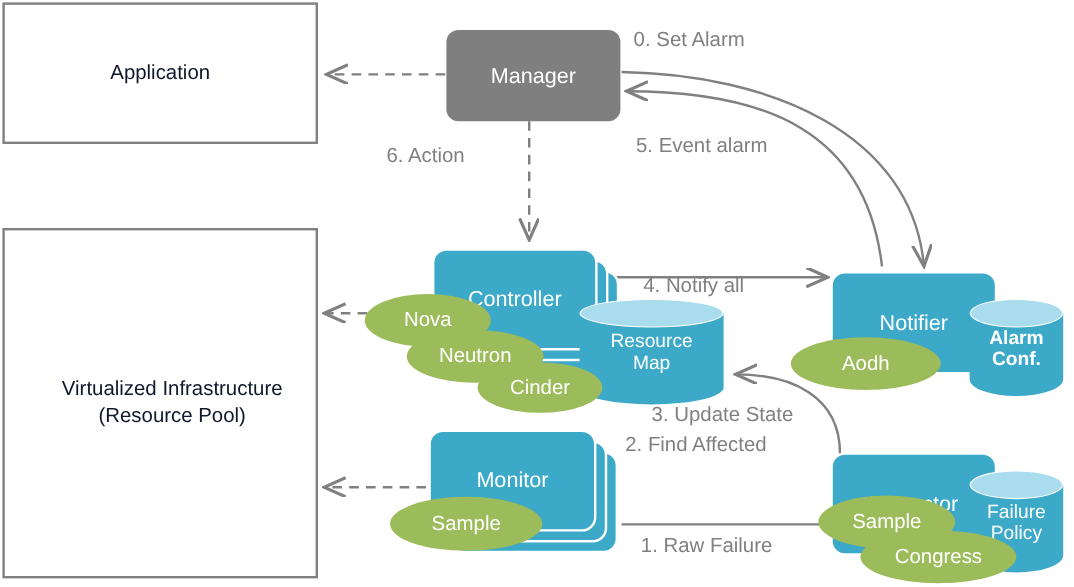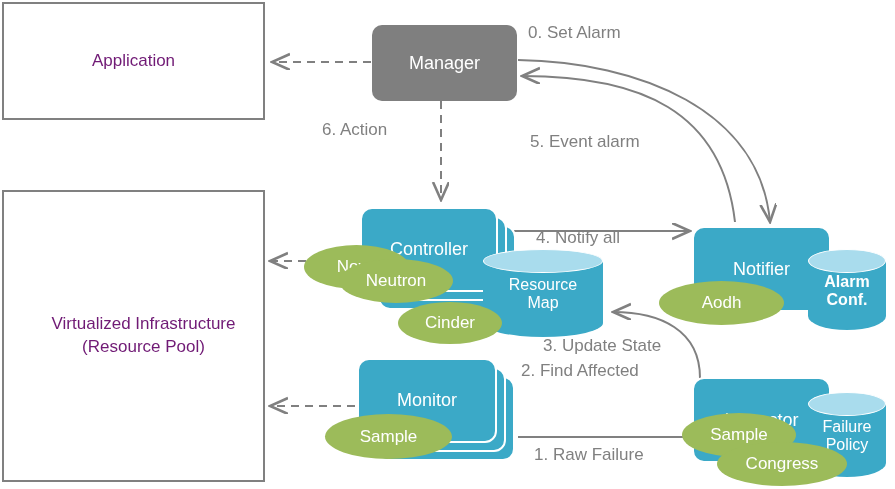--- a/index.html
+++ b/index.html
@@ -27,21 +27,21 @@
   }
   .plain-box {
     position: absolute;
     box-sizing: border-box;
     border: 2px solid #808080;
     background: #ffffff;
     display: flex;
     align-items: center;
     justify-content: center;
     text-align: center;
-    color: #701a75;
+    color: #0f172a;
     font-size: 17px;
     line-height: 1.35;
     white-space: pre-line;
   }
   .mgr-box {
     position: absolute;
     box-sizing: border-box;
     background: #7f7f7f;
     border-radius: 10px;
     display: flex;
@@ -172,21 +172,21 @@
   <div class="cyl" style="left:483px; top:249px; width:120px; height:88px;">
     <div class="cyl-body"></div>
     <div class="cyl-top"></div>
     <div class="cyl-label">Resource
 Map</div>
   </div>
 
   <div class="ellipse" style="left:304px; top:245px; width:105px; height:44px;">
     <span>Nova</span>
   </div>
-  <div class="ellipse" style="left:339px; top:259px; width:114px; height:44px;">
+  <div class="ellipse" style="left:339px; top:275px; width:114px; height:44px;">
     <span>Neutron</span>
   </div>
   <div class="ellipse" style="left:398px; top:302px; width:104px; height:42px;">
     <span>Cinder</span>
   </div>
 
   <div class="teal-box" style="left:375px; top:376px; width:140px; height:85px;"></div>
   <div class="teal-box" style="left:366px; top:367px; width:140px; height:85px;"></div>
   <div class="teal-box labeled" style="left:357px; top:358px; width:140px; height:85px;">
     <span>Monitor</span>
@@ -222,16 +222,16 @@
   </div>
   <div class="ellipse" style="left:717px; top:442px; width:130px; height:44px;">
     <span>Congress</span>
   </div>
 
   <div class="edge-label" style="left:528px; top:23px;">0. Set Alarm</div>
   <div class="edge-label" style="left:534px; top:445px;">1. Raw Failure</div>
   <div class="edge-label" style="left:521px; top:361px;">2. Find Affected</div>
   <div class="edge-label" style="left:543px; top:336px;">3. Update State</div>
   <div class="edge-label" style="left:536px; top:196px;margin-top:32px;">4. Notify all</div>
-  <div class="edge-label" style="left:530px; top:132px;text-align:center;">5. Event alarm</div>
+  <div class="edge-label" style="left:530px; top:112px;text-align:center;">5. Event alarm</div>
   <div class="edge-label" style="left:322px; top:120px;">6. Action</div>
 
 </div>
 
 </body></html>

